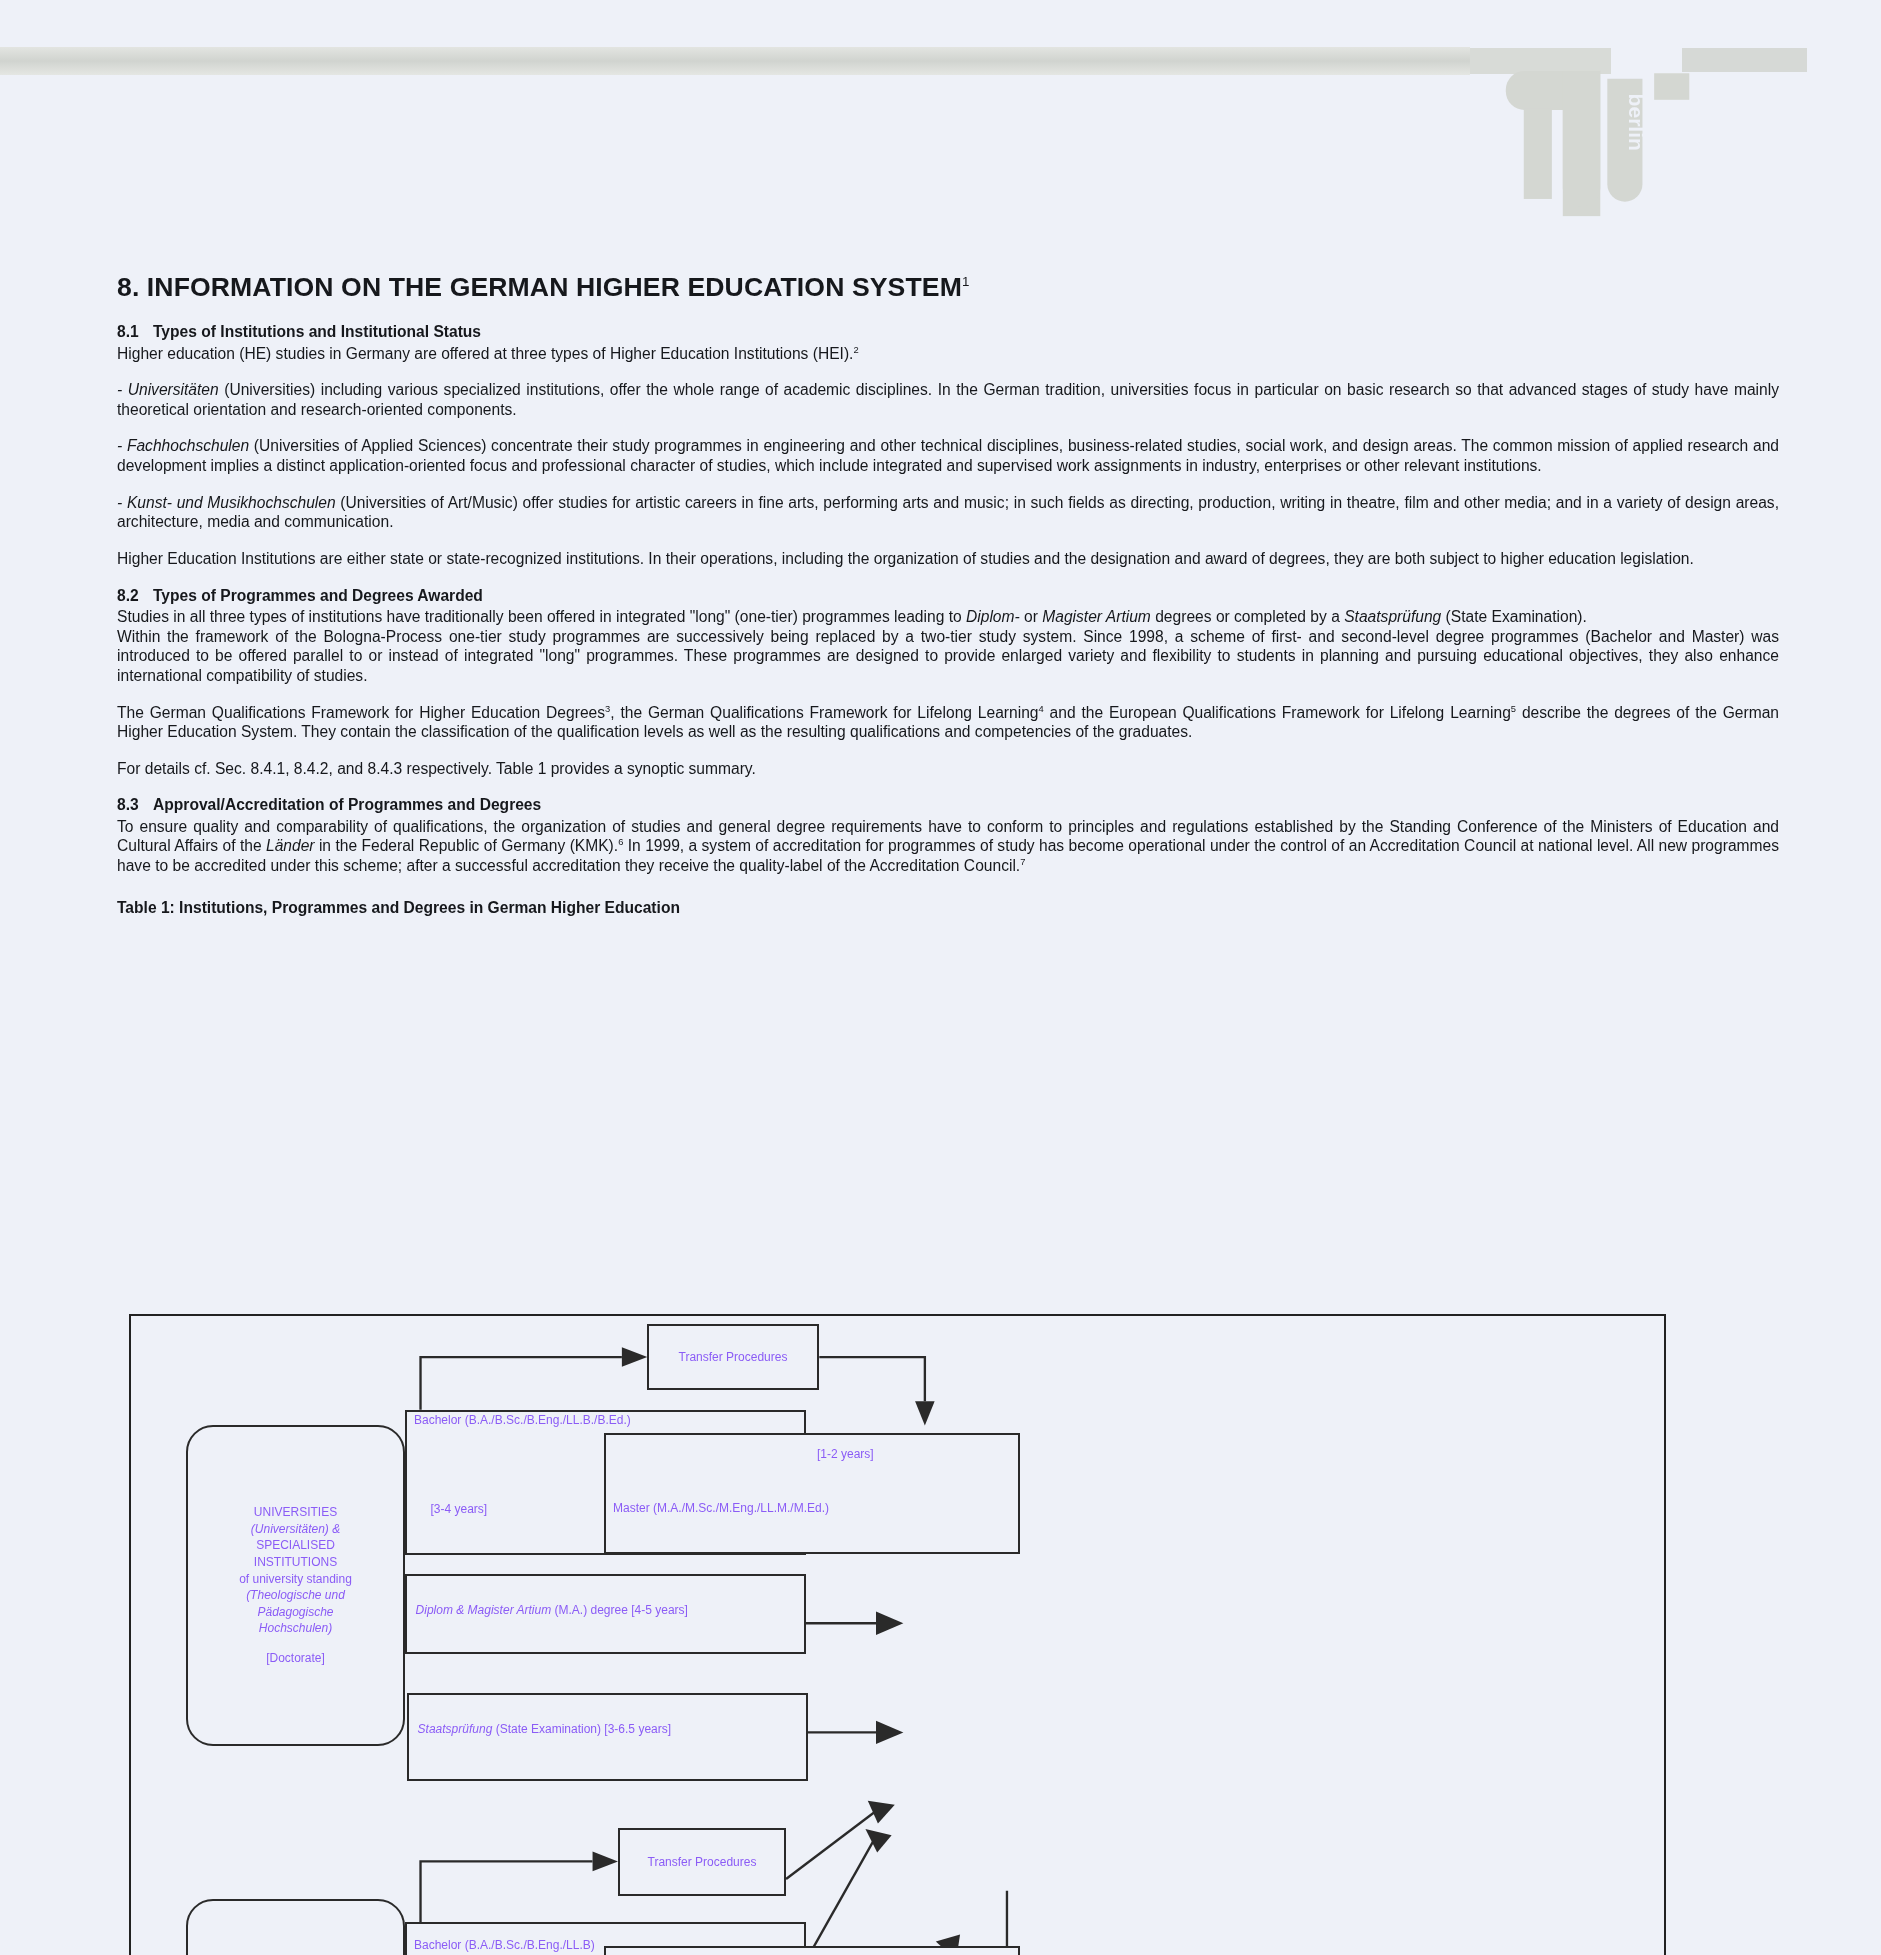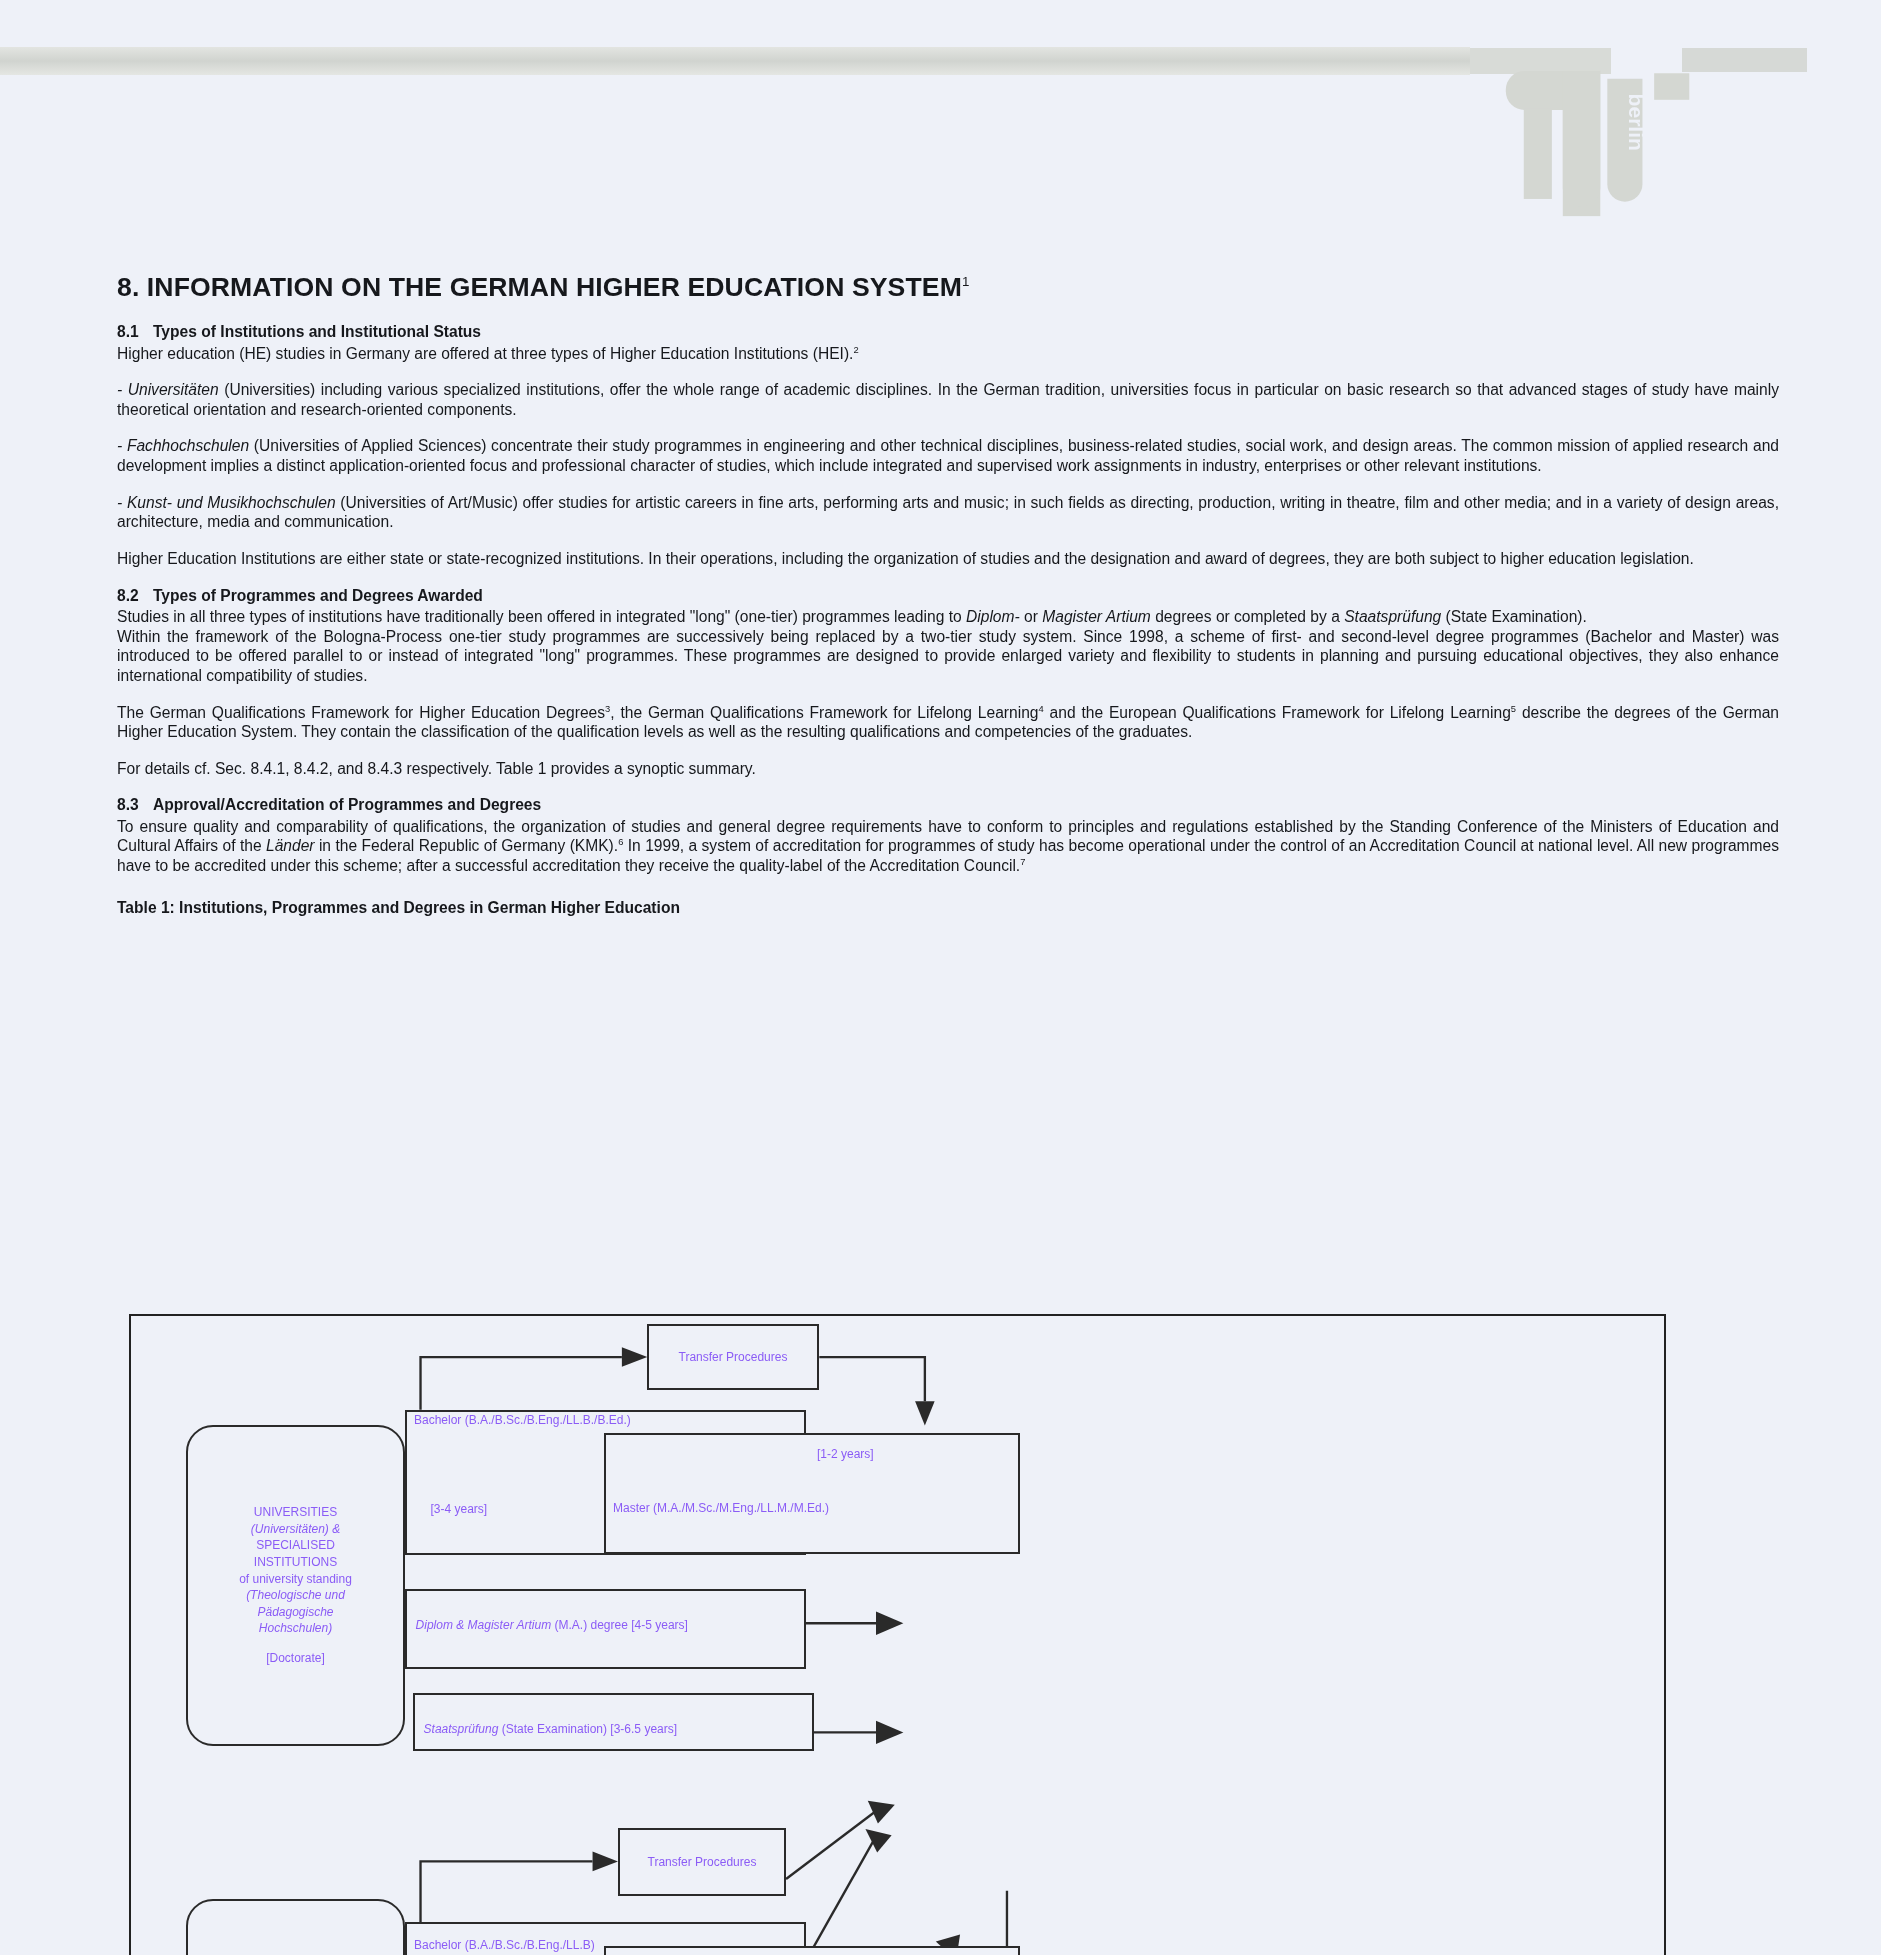--- a/index.html
+++ b/index.html
@@ -244,25 +244,25 @@
   <div class="node" style="left:274px;top:94px;width:401px;height:145px;">
     <span class="txt" style="left:7px;top:1px;">Bachelor (B.A./B.Sc./B.Eng./LL.B./B.Ed.)</span>
     <span class="txt" style="left:23.5px;top:90px;">[3-4 years]</span>
   </div>
 
   <div class="node" style="left:473px;top:117px;width:416px;height:121px;">
     <span class="txt" style="left:211px;top:11.7px;">[1-2 years]</span>
     <span class="txt" style="left:7px;top:66px;">Master (M.A./M.Sc./M.Eng./LL.M./M.Ed.)</span>
   </div>
 
-  <div class="node" style="left:274px;top:273px;width:401px;height:80px;">
+  <div class="node" style="left:274px;top:258px;width:401px;height:80px;">
     <span class="txt" style="left:8.6px;top:27px;"><em>Diplom &amp; Magister Artium</em> (M.A.) degree [4-5 years]</span>
   </div>
 
-  <div class="node" style="left:282px;top:377px;width:401px;height:58px;">
+  <div class="node" style="left:276px;top:377px;width:401px;height:88px;">
     <span class="txt" style="left:8.6px;top:26.6px;"><em>Staatsprüfung</em> (State Examination) [3-6.5 years]</span>
   </div>
 
 
   <div class="node inst" style="left:55px;top:583px;width:219px;height:313px;">
     
   </div>
 
   <div class="node ctr" style="left:487px;top:512px;width:168px;height:68px;">
     <span>Transfer Procedures</span>

